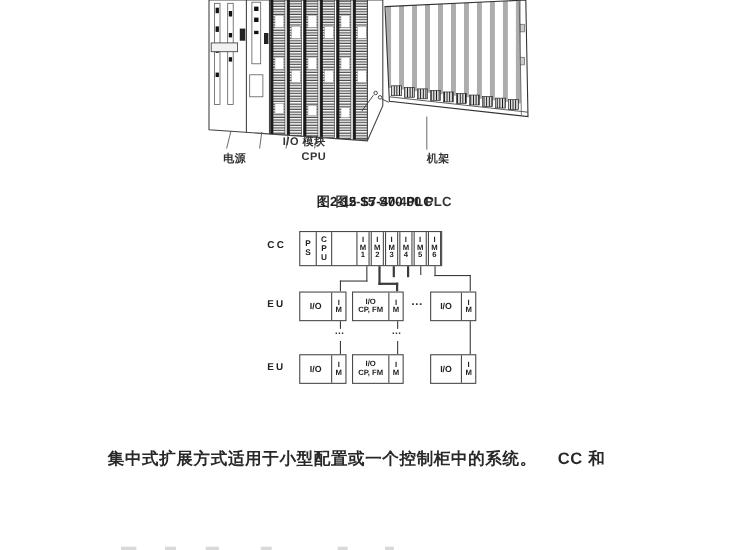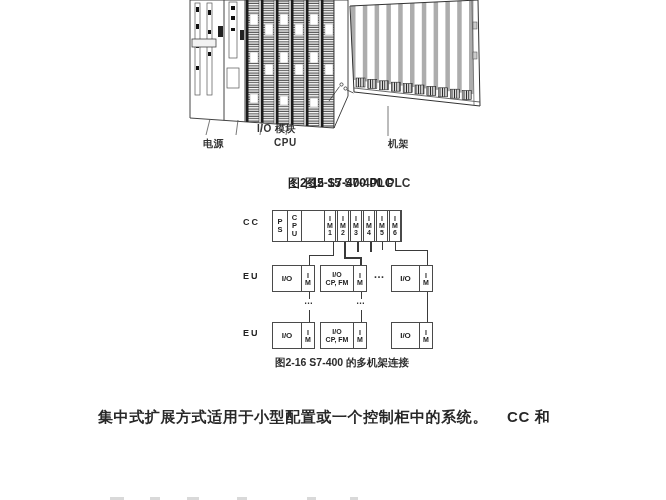--- a/index.html
+++ b/index.html
@@ -258,21 +258,20 @@
 CP, FM</div>
       <div class="cell stack imcell bl" style="padding-top:6px;">I
 M</div>
     </div>
     <div class="rk-box" style="left:151px;top:122px;width:42px;height:27px;">
       <div class="cell iocell">I/O</div>
       <div class="cell stack imcell bl" style="padding-top:6px;">I
 M</div>
     </div>
 
-    <div class="diagram-caption">图2-16  S7-400  的多机架连接</div>
   </div>
 
   <span class="body-line" style="left:98px;top:408px;">集中式扩展方式适用于小型配置或一个控制柜中的系统。    CC 和</span>
 
   <div>
     <div class="cut-mark" style="left:110px;width:14px;"></div>
     <div class="cut-mark" style="left:150px;width:10px;"></div>
     <div class="cut-mark" style="left:187px;width:12px;"></div>
     <div class="cut-mark" style="left:237px;width:10px;"></div>
     <div class="cut-mark" style="left:307px;width:9px;"></div>

